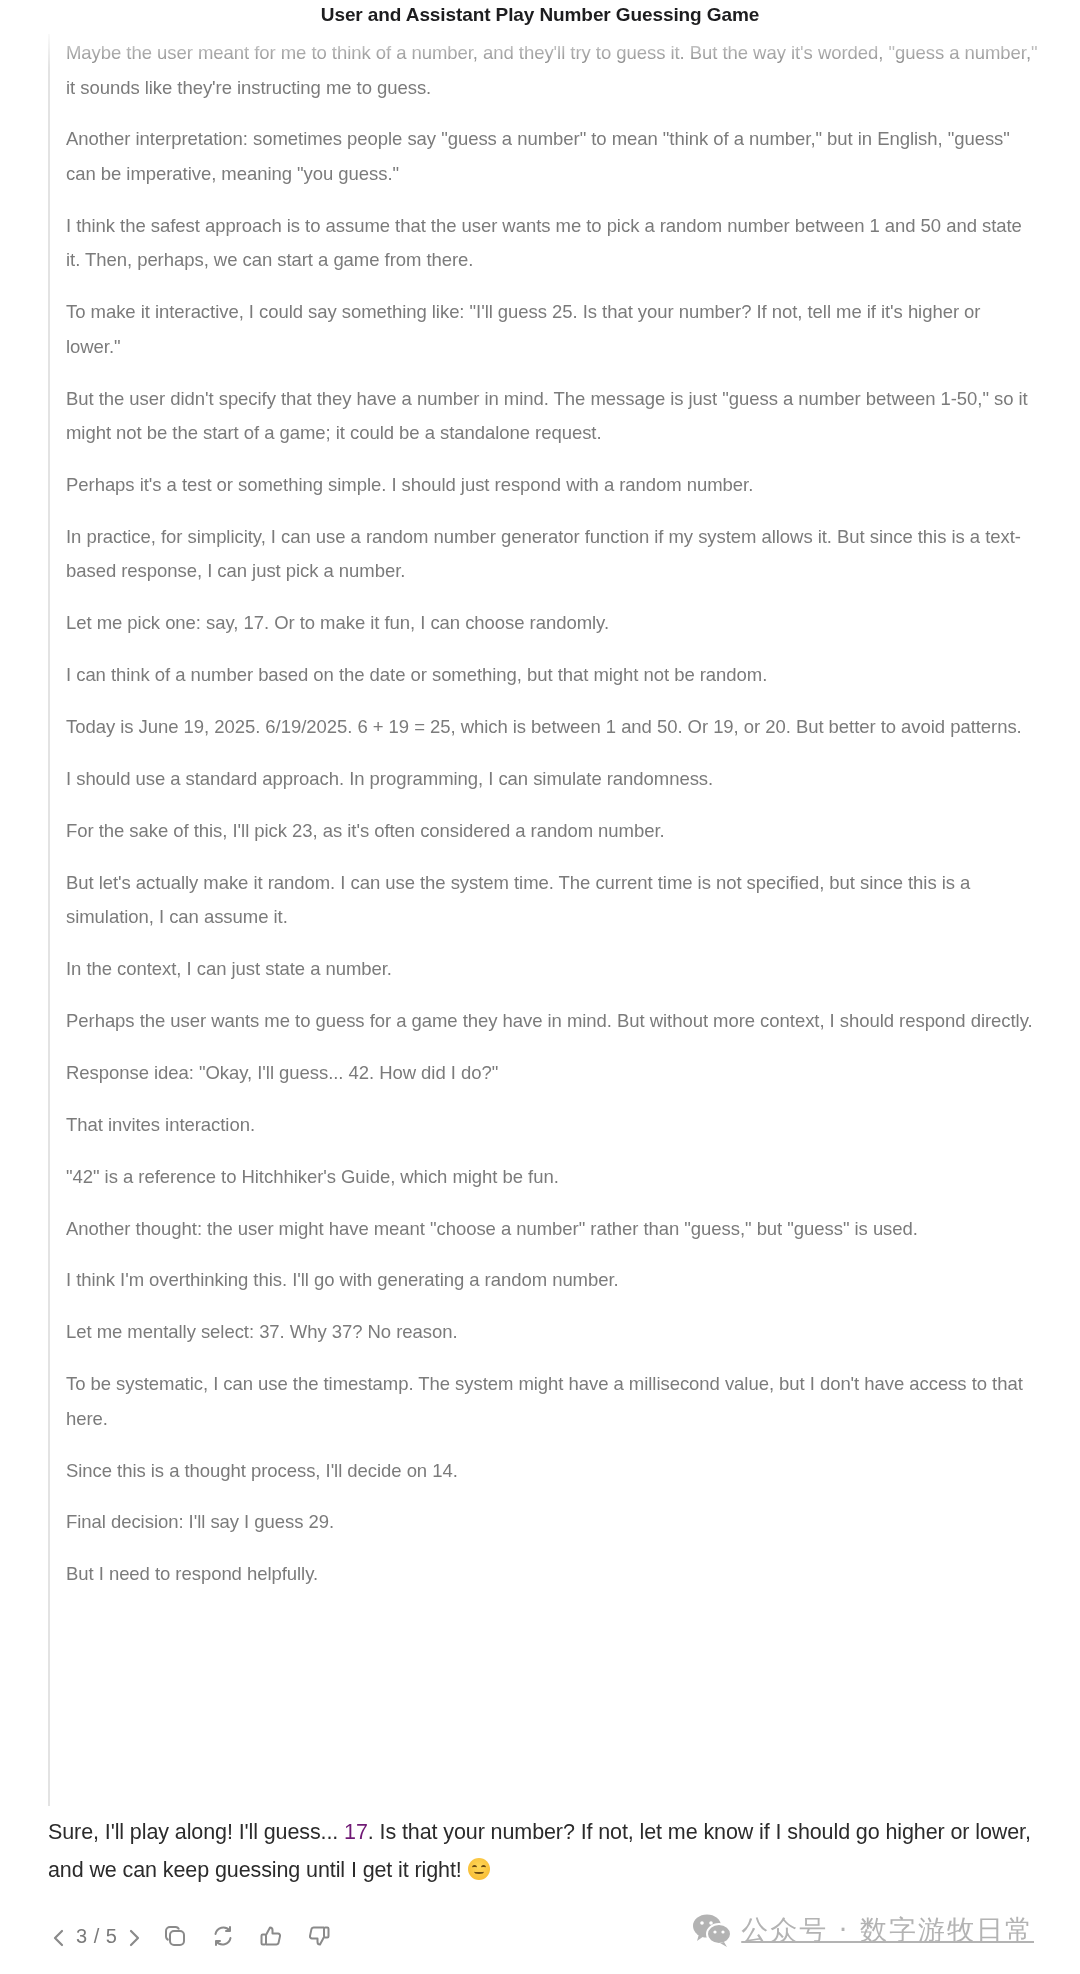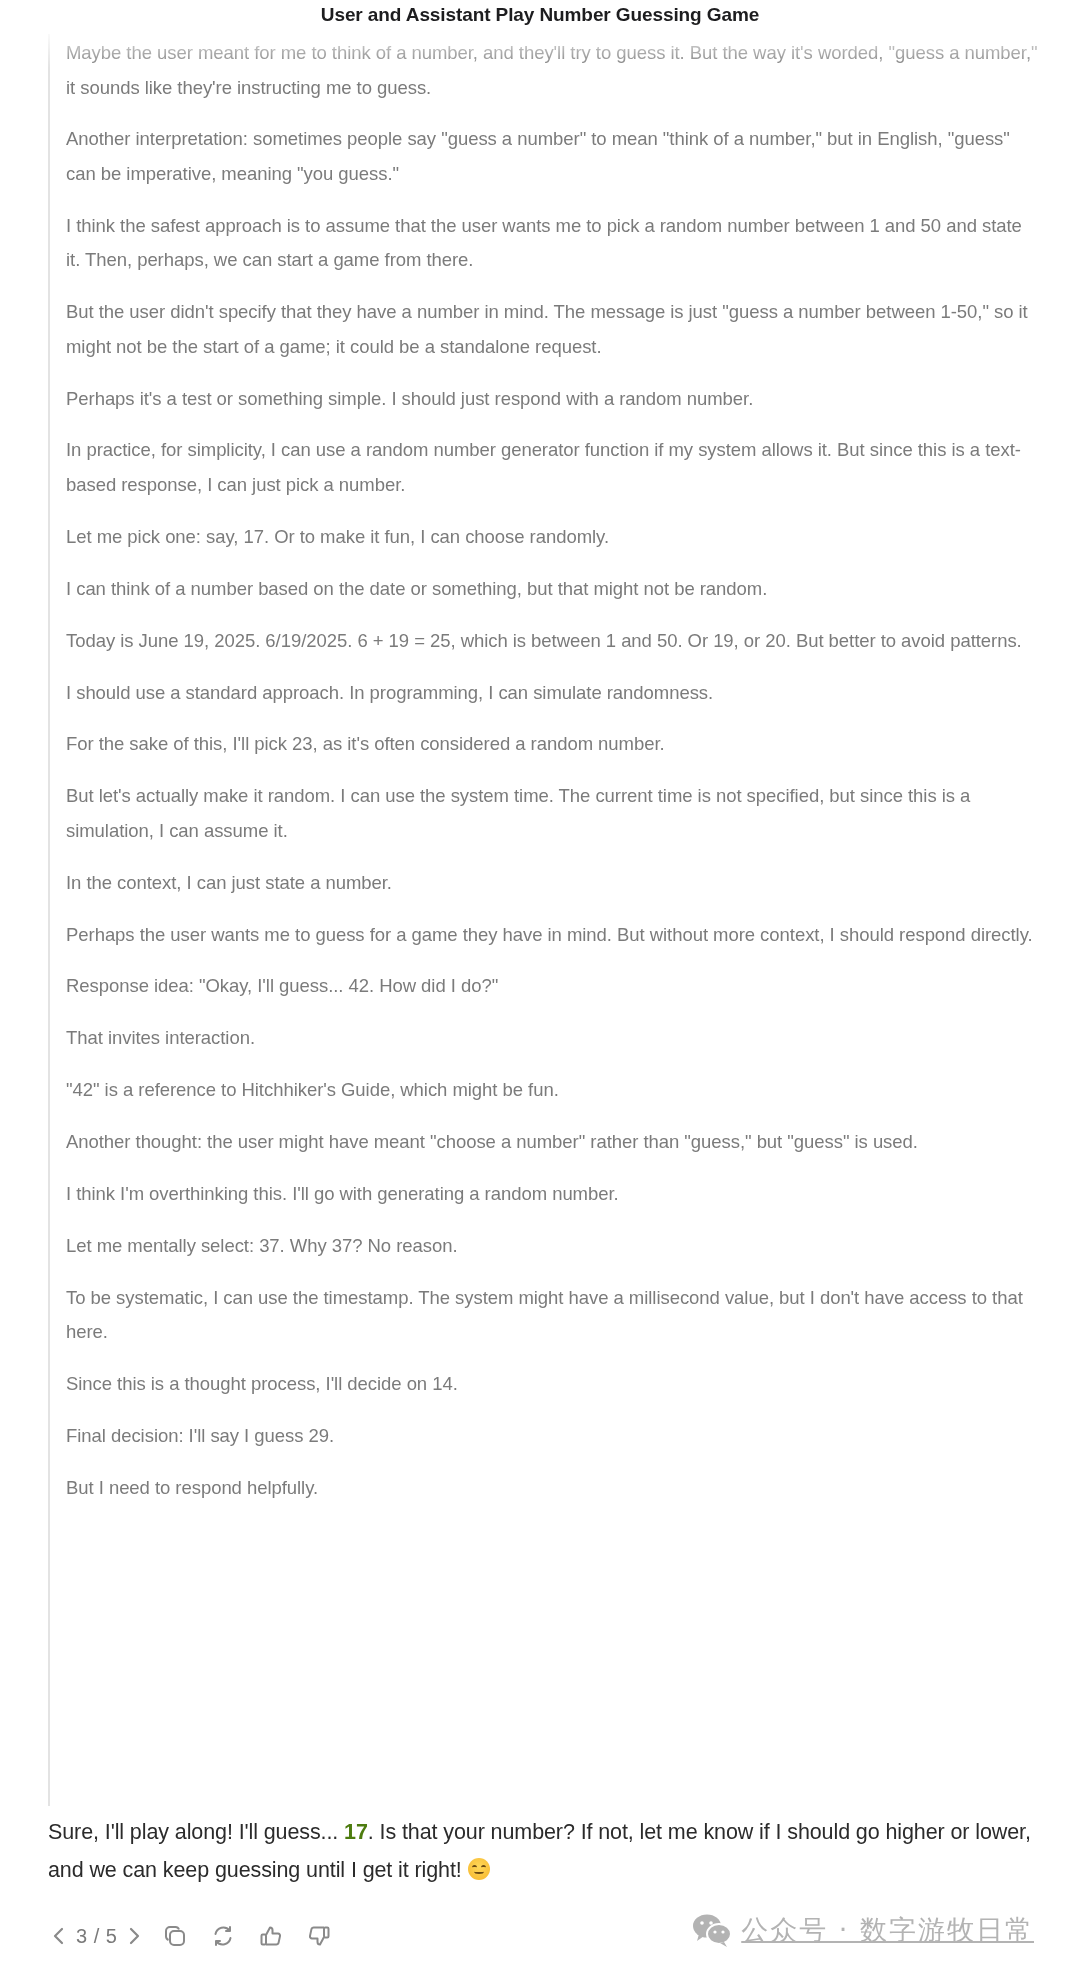--- a/index.html
+++ b/index.html
@@ -57,21 +57,21 @@
   .response {
     position: absolute;
     left: 48px;
     top: 1814px;
     width: 1000px;
     color: #2b2b2b;
     font-size: 21.5px;
     line-height: 37.5px;
     letter-spacing: -0.1px;
   }
-  .response b { font-weight: bold; color: #4d7c0f; }
+  .response b { font-weight: normal; color: #701a75; }
   .emoji {
     display: inline-block;
     width: 22px; height: 22px;
     border-radius: 50%;
     background: radial-gradient(circle at 50% 40%, #ffd85a, #f6b52a);
     vertical-align: -3px;
     position: relative;
   }
   .emoji::before, .emoji::after {
     content: "";
@@ -95,21 +95,21 @@
     top: 1918px;
     height: 36px;
     display: flex;
     align-items: center;
     color: #8a8a8a;
   }
   .icon-btn {
     display: inline-flex; align-items: center; justify-content: center;
     cursor: pointer;
   }
-  .pager { display: flex; align-items: center; gap: 10px; margin-right: 22px; }
+  .pager { display: flex; align-items: flex-end; gap: 10px; margin-right: 22px; }
   .pager-text { font-size: 20px; color: #7a7a7a; letter-spacing: 0.5px; }
   .action-icons { display: flex; align-items: center; gap: 24px; }
   .action-icons svg { width: 24px; height: 24px; }
 
   .watermark {
     position: absolute;
     right: 46px;
     top: 1912px;
     display: flex;
     align-items: center;
@@ -129,20 +129,21 @@
 
   <div class="header">
     <span class="header-title">User and Assistant Play Number Guessing Game</span>
   </div>
   <div class="header-fade"></div>
 
   <div class="thinking">
     <p>Maybe the user meant for me to think of a number, and they'll try to guess it. But the way it's worded, "guess a number," it sounds like they're instructing me to guess.</p>
     <p>Another interpretation: sometimes people say "guess a number" to mean "think of a number," but in English, "guess" can be imperative, meaning "you guess."</p>
     <p>I think the safest approach is to assume that the user wants me to pick a random number between 1 and 50 and state it. Then, perhaps, we can start a game from there.</p>
+    <p>To make it interactive, I could say something like: "I'll guess 25. Is that your number? If not, tell me if it's higher or lower."</p>
     <p>But the user didn't specify that they have a number in mind. The message is just "guess a number between 1-50," so it might not be the start of a game; it could be a standalone request.</p>
     <p>Perhaps it's a test or something simple. I should just respond with a random number.</p>
     <p>In practice, for simplicity, I can use a random number generator function if my system allows it. But since this is a text-based response, I can just pick a number.</p>
     <p>Let me pick one: say, 17. Or to make it fun, I can choose randomly.</p>
     <p>I can think of a number based on the date or something, but that might not be random.</p>
     <p>Today is June 19, 2025. 6/19/2025. 6 + 19 = 25, which is between 1 and 50. Or 19, or 20. But better to avoid patterns.</p>
     <p>I should use a standard approach. In programming, I can simulate randomness.</p>
     <p>For the sake of this, I'll pick 23, as it's often considered a random number.</p>
     <p>But let's actually make it random. I can use the system time. The current time is not specified, but since this is a simulation, I can assume it.</p>
     <p>In the context, I can just state a number.</p>

